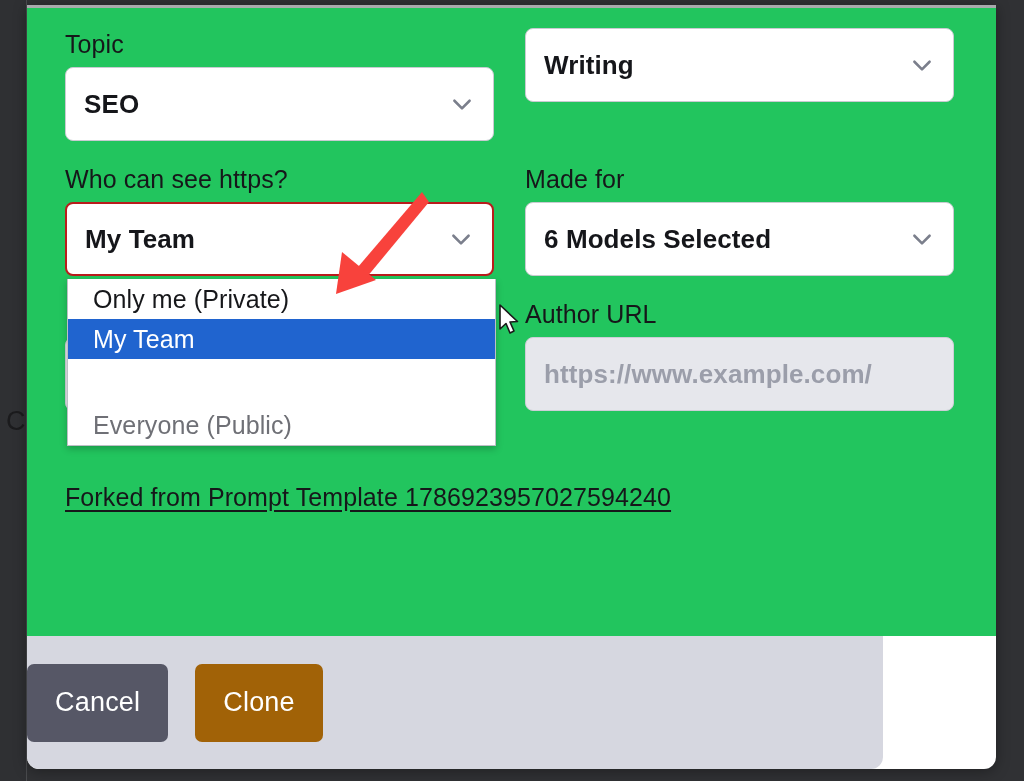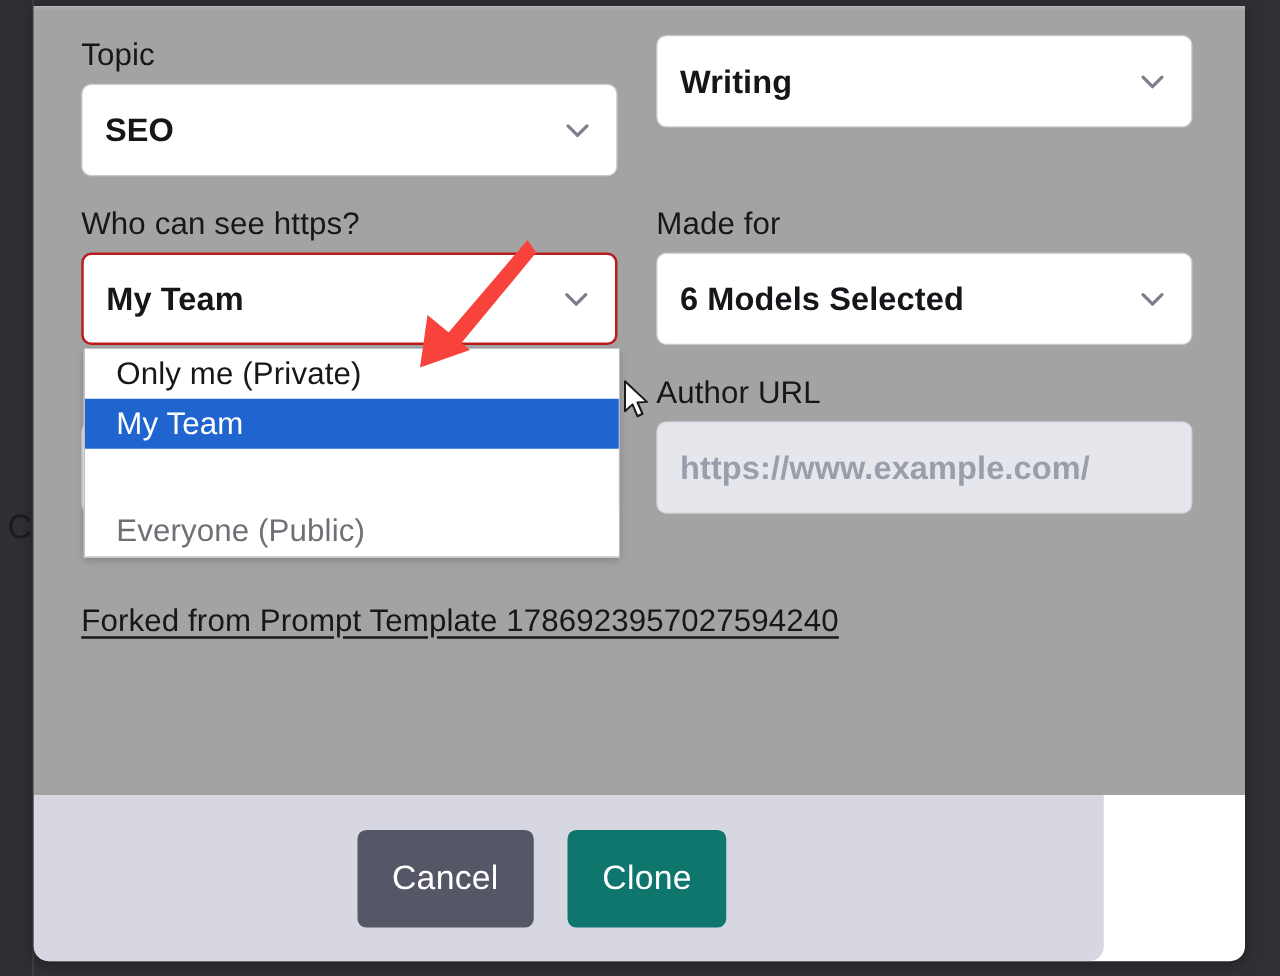--- a/index.html
+++ b/index.html
@@ -62,21 +62,21 @@
     height: 3px;
     background: #a9aaad;
   }
 
   #modal-body {
     position: absolute;
     left: 0;
     top: 3px;
     width: 969px;
     height: 628px;
-    background: #a3a3a3;
+    background: #22c55e;
     box-sizing: border-box;
     padding: 20px 38px 0 38px;
   }
 
   
   .row {
     display: flex;
     gap: 31px;
   }
   .field {
@@ -181,38 +181,38 @@
   #modal-footer {
     position: absolute;
     left: 0;
     bottom: 0;
     width: 856px;
     height: 133px;
     background: #d6d7e0;
     border-radius: 0 0 12px 12px;
     display: flex;
     align-items: center;
-    justify-content: center;
+    justify-content: flex-start;
     gap: 27px;
     padding-right: 43px;
     box-sizing: border-box;
   }
   .btn {
     border: none;
     border-radius: 7px;
     font-size: 27px;
     font-family: "Liberation Sans", sans-serif;
     color: #ffffff;
     height: 78px;
     padding: 0 28px;
     cursor: pointer;
     letter-spacing: .2px;
   }
   #btn-cancel { background: #565766; }
-  #btn-clone  { background: #0f766e; }
+  #btn-clone  { background: #a16207; }
   #btn-save   { background: #14a077; }
 
   
   #arrow-annotation {
     position: absolute;
     left: 330px;
     top: 188px;
     width: 100px;
     height: 110px;
     z-index: 60;

